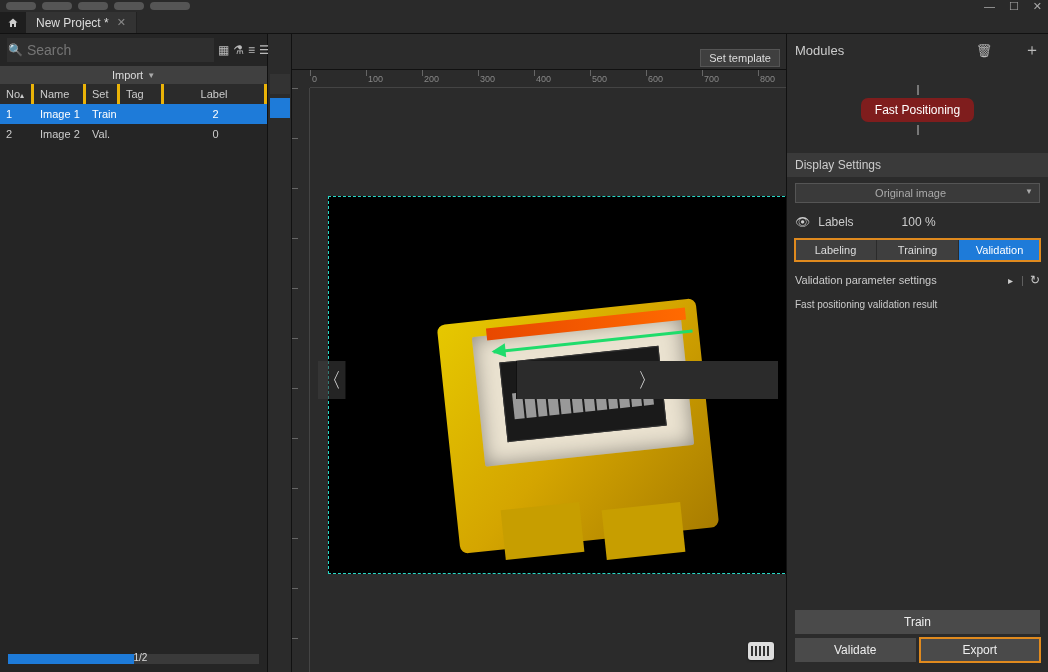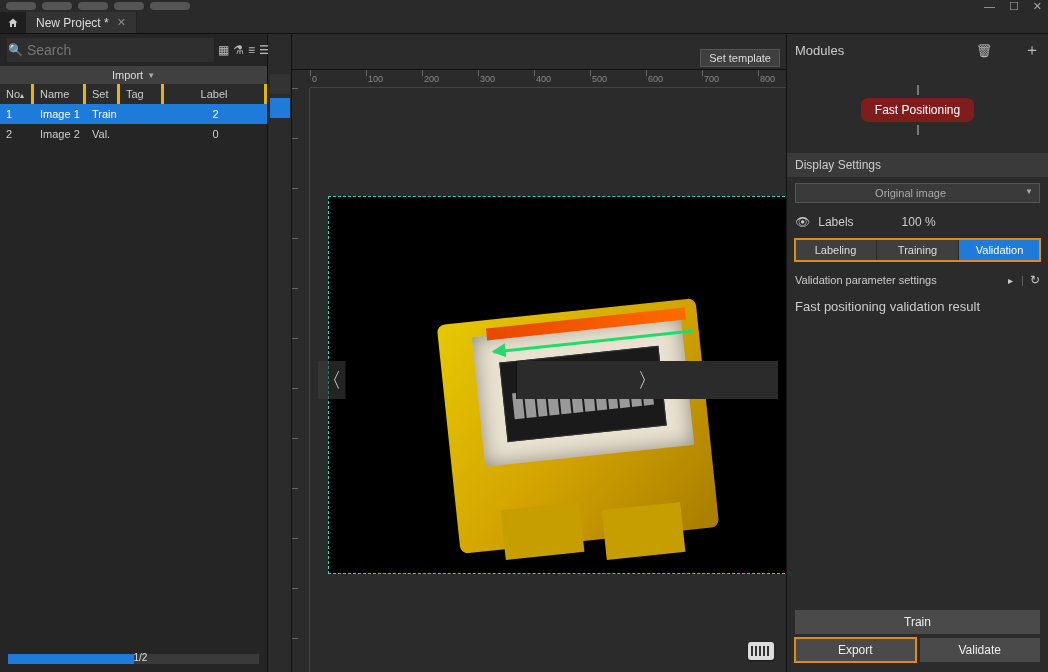--- a/index.html
+++ b/index.html
@@ -79,21 +79,21 @@
   .select{ flex:1; background:#3a3a3a; border:1px solid #555; text-align:center; padding:3px 0; color:#aaa; font-size:11px;}
   .eye{ font-size:12px;}
   .tab3{ display:flex; margin:4px 8px; }
   .tab3 .t{ flex:1; text-align:center; padding:5px 0; background:#3f3f3f; font-size:11px; color:#ddd;}
   .tab3 .t + .t{ margin-left:1px;}
   .tab3 .t.active{ background:#1e7bd9; color:#fff;}
   .tab3.hl{ outline:2px solid #e08a1e; outline-offset:-1px;}
   .vp-row{ display:flex; align-items:center; padding:8px; font-size:11px; color:#ccc;}
   .vp-row .chev{ margin-left:auto; margin-right:8px; font-size:10px;}
   .vp-row .hist{ font-size:12px;}
-  .result-row{ padding:4px 8px; font-size:13px; color:#ccc;}
+  .result-row{ padding:4px 8px; font-size:10px; color:#ccc;}
   .right-footer{ margin-top:auto; padding:6px 8px 10px;}
   .wide-btn{ background:#4a4a4a; text-align:center; padding:5px 0; font-size:12px; color:#eee; margin-bottom:4px;}
   .dual{ display:flex; gap:4px;}
   .dual .wide-btn{ flex:1; margin:0;}
   .hl-btn{ outline:2px solid #e08a1e; outline-offset:-1px;}
 </style>
 </head>
 <body>
 
 <div class="titlebar">
@@ -279,18 +279,18 @@
       <span>Validation parameter settings</span>
       <span class="chev">▸</span>
       <span style="color:#666; margin-right:6px;">|</span>
       <span class="hist">↻</span>
     </div>
     <div class="result-row">Fast positioning validation result</div>
 
     <div class="right-footer">
       <div class="wide-btn">Train</div>
       <div class="dual">
+        <div class="wide-btn">Validate</div>
         <div class="wide-btn hl-btn">Export</div>
-        <div class="wide-btn">Validate</div>
       </div>
     </div>
   </div>
 </div>
 
 </body></html>

